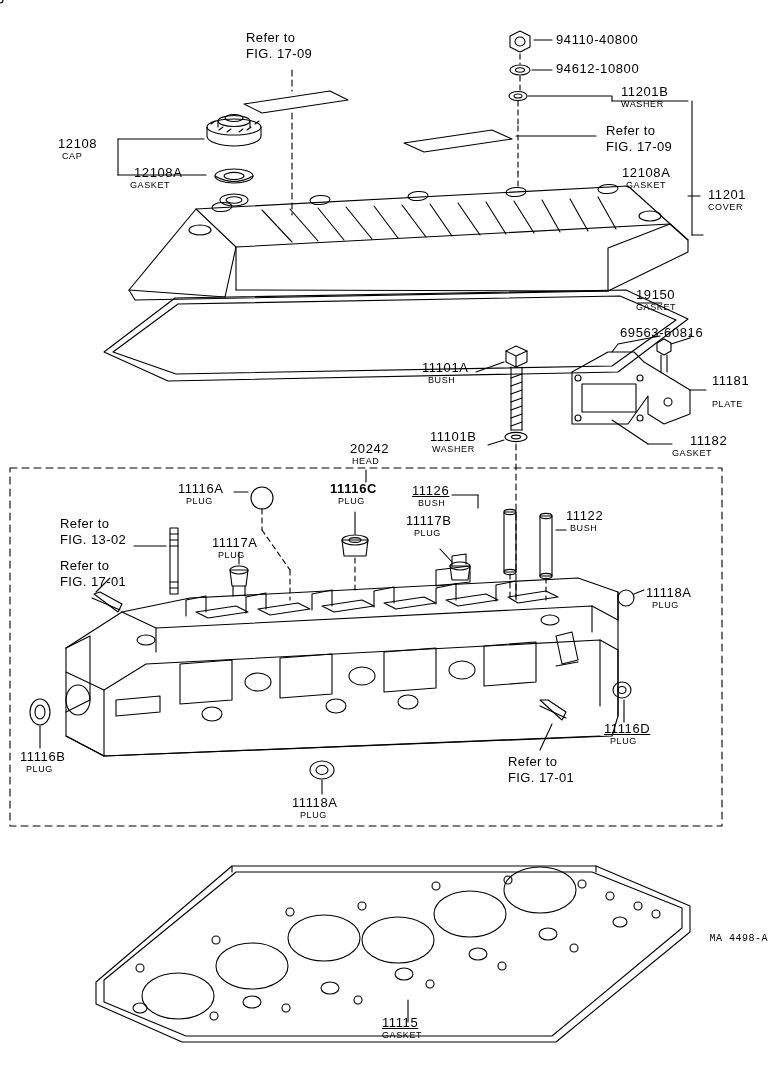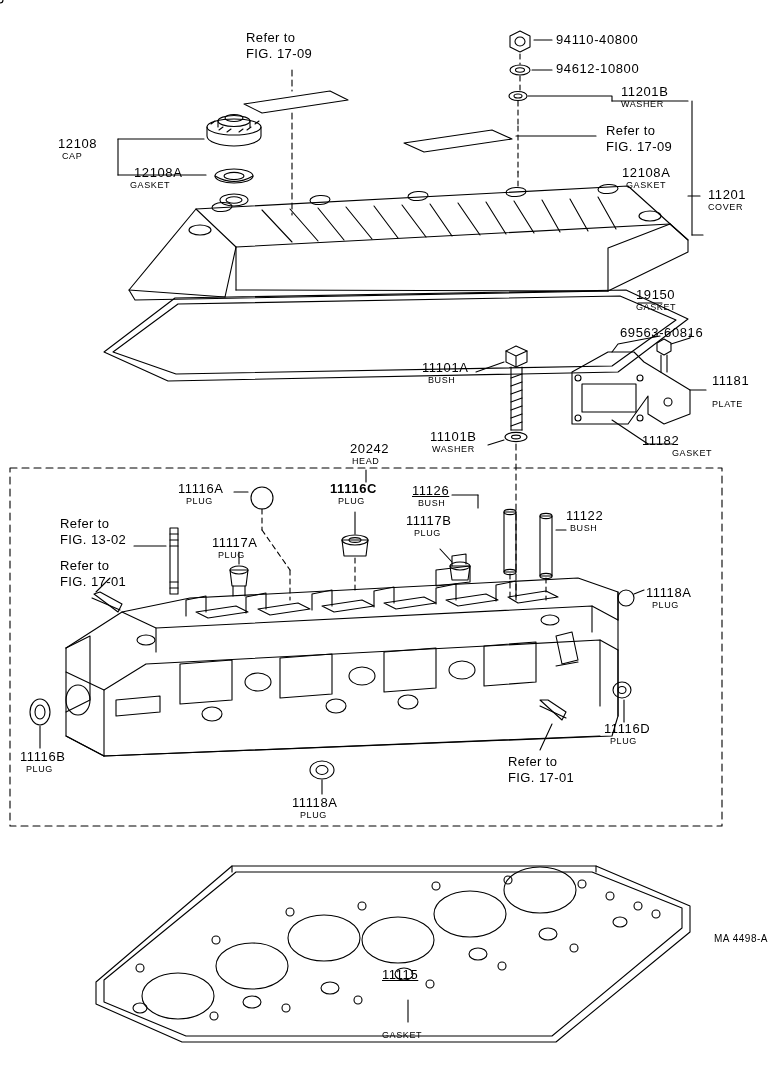--- a/index.html
+++ b/index.html
@@ -46,21 +46,21 @@
     font-size: 13px;
     letter-spacing: 0.4px;
     line-height: 1.22;
   }
   .code {
     position: absolute;
     right: 16px;
     bottom: 12px;
     font-size: 10px;
     letter-spacing: 0.5px;
-    font-family: Liberation Sans, sans-serif;
+    font-family: Liberation Mono, monospace;
   }
 </style>
 </head>
 <body>
 
 <div id="sheet">
 
   <svg class="art" viewBox="0 0 784 1068">
     <g fill="none" stroke="#000" stroke-width="1.1" stroke-linejoin="round" stroke-linecap="round">
 
@@ -469,21 +469,21 @@
     <span>WASHER</span>
   </div>
 
   <div class="lbl pn" style="left:712px; top:374px;">
     <span>11181</span>
   </div>
   <div class="lbl sub" style="left:712px; top:400px;">
     <span>PLATE</span>
   </div>
 
-  <div class="lbl pn" style="left:642px; top:434px;text-align:right;">
+  <div class="lbl pn" style="left:690px; top:434px;text-align:right;">
     <span>11182</span>
   </div>
   <div class="lbl sub" style="left:672px; top:449px;">
     <span>GASKET</span>
   </div>
 
   <div class="lbl pn" style="left:350px; top:442px;">
     <span>20242</span>
   </div>
   <div class="lbl sub" style="left:352px; top:457px;">
@@ -532,21 +532,21 @@
     <span>PLUG</span>
   </div>
 
   <div class="lbl pn" style="left:646px; top:586px;">
     <span>11118A</span>
   </div>
   <div class="lbl sub" style="left:652px; top:601px;">
     <span>PLUG</span>
   </div>
 
-  <div class="lbl pn" style="left:604px; top:722px;">
+  <div class="lbl pn" style="left:604px; top:722px;text-decoration:underline;">
     <span>11116D</span>
   </div>
   <div class="lbl sub" style="left:610px; top:737px;">
     <span>PLUG</span>
   </div>
 
   <div class="lbl pn" style="left:20px; top:750px;">
     <span>11116B</span>
   </div>
   <div class="lbl sub" style="left:26px; top:765px;">
@@ -568,21 +568,21 @@
   <div class="lbl refbox" style="left:60px; top:558px;">
     <div>Refer to</div>
     <div>FIG. 17-01</div>
   </div>
 
   <div class="lbl refbox" style="left:508px; top:754px;">
     <div>Refer to</div>
     <div>FIG. 17-01</div>
   </div>
 
-  <div class="lbl pn" style="left:382px; top:968px;text-decoration:underline;">
+  <div class="lbl pn" style="left:382px; top:1016px;text-decoration:underline;">
     <span>11115</span>
   </div>
   <div class="lbl sub" style="left:382px; top:1031px;">
     <span>GASKET</span>
   </div>
 
   <div class="code">MA 4498-A</div>
 
 </div>
 

